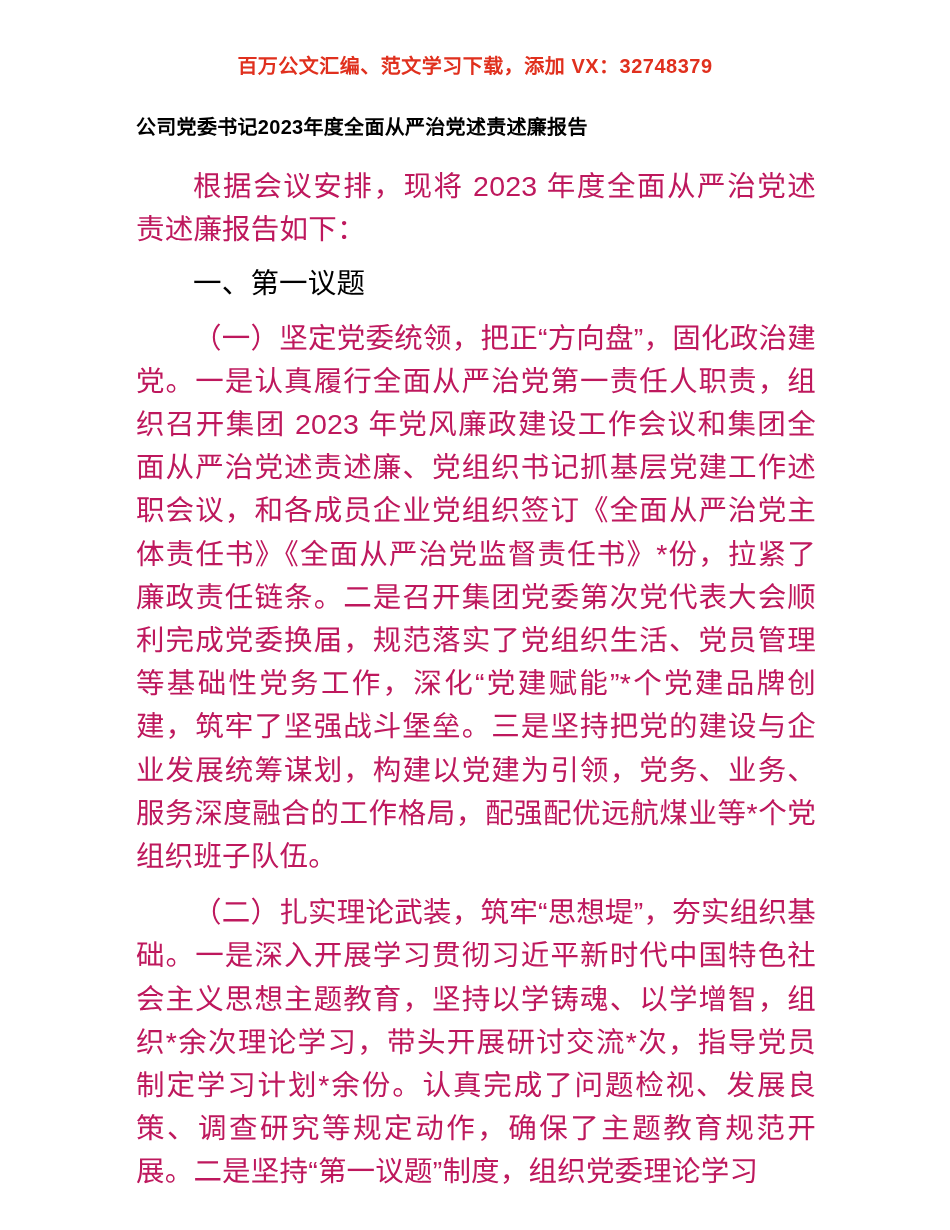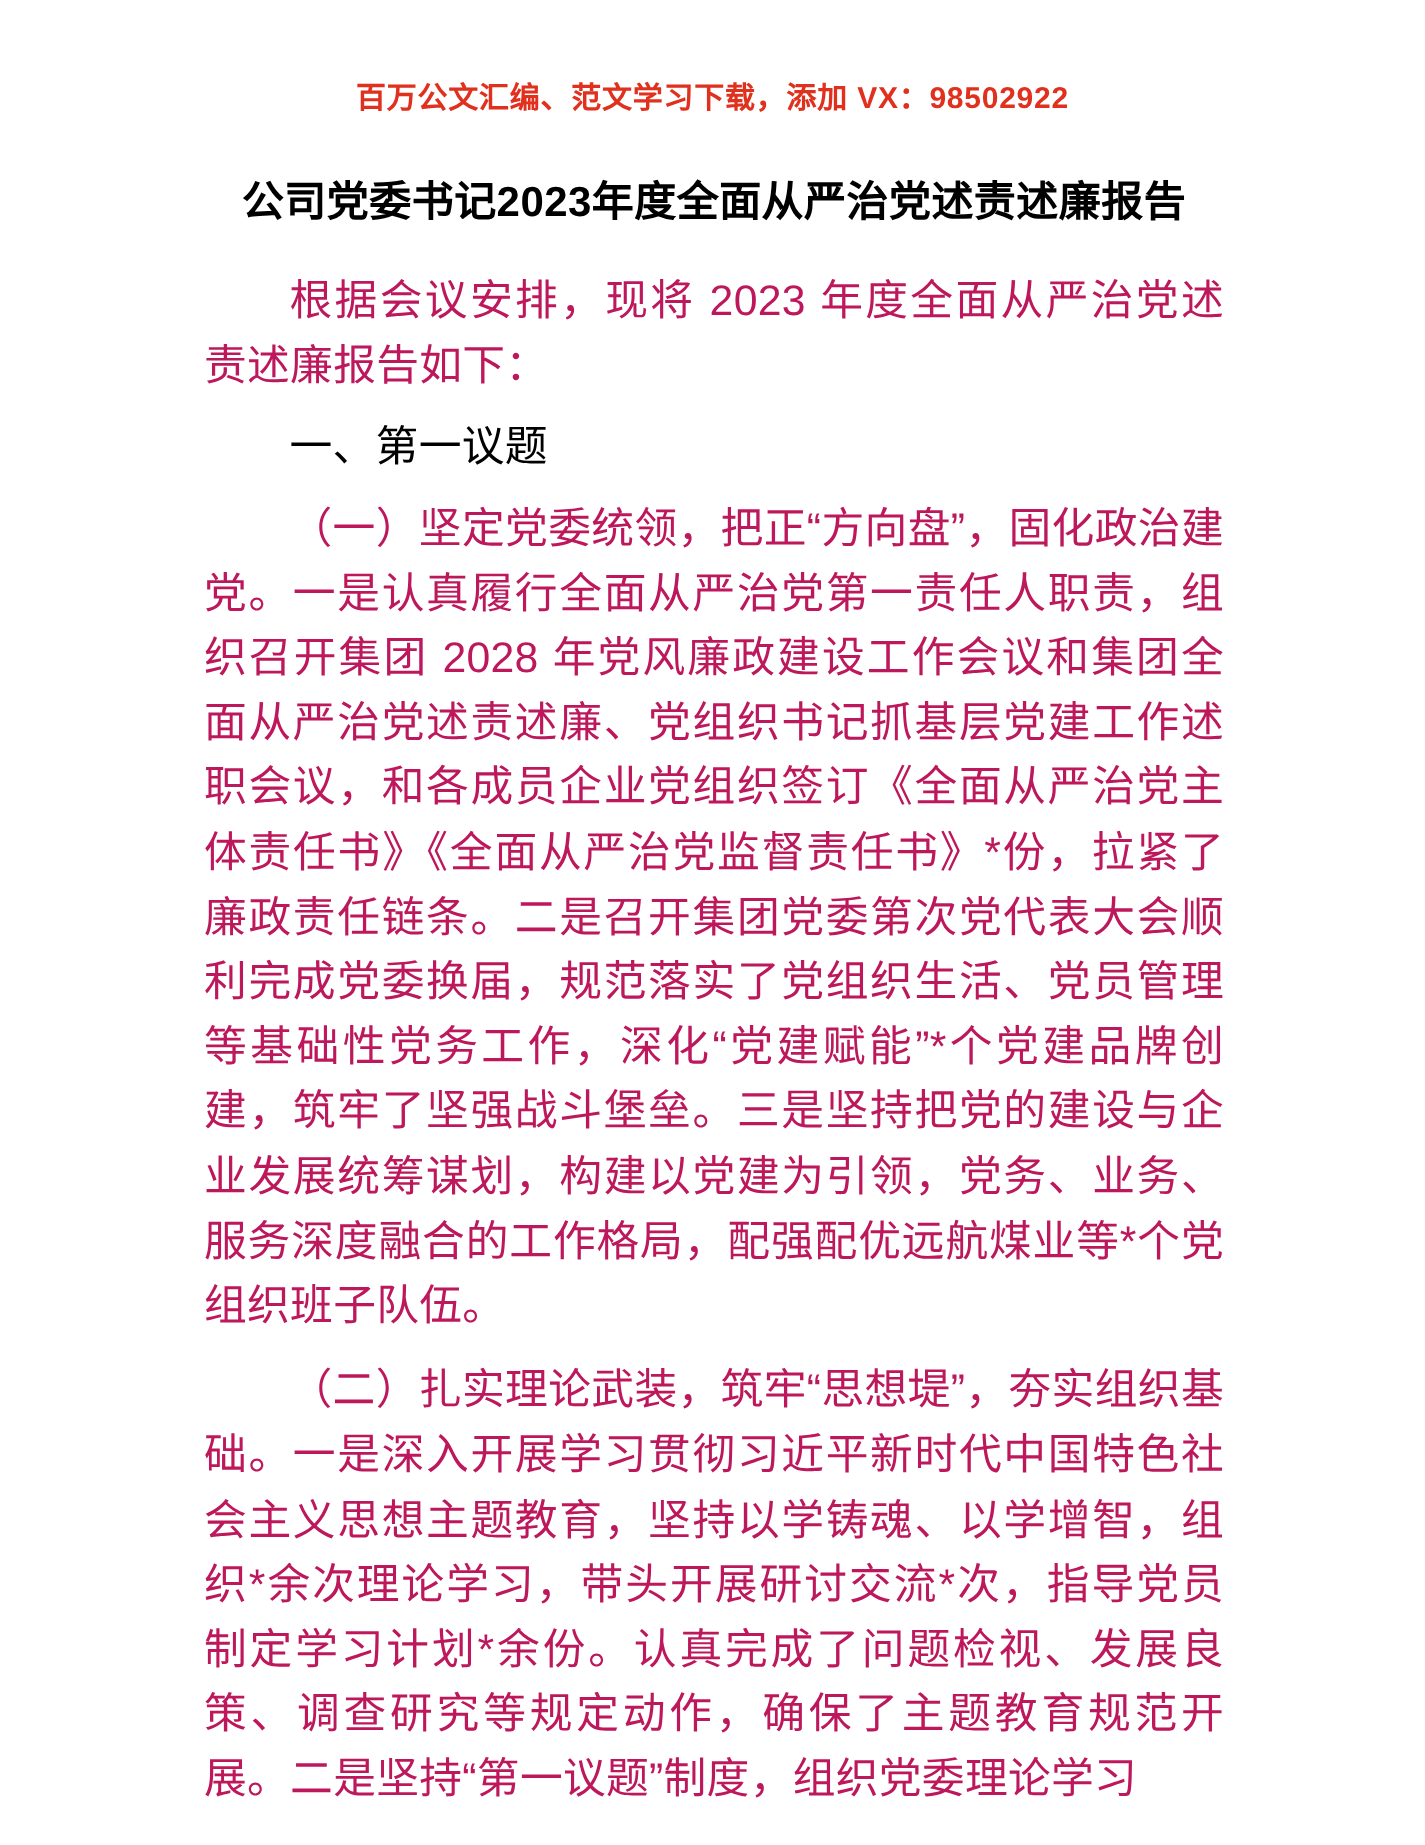--- a/index.html
+++ b/index.html
@@ -36,24 +36,23 @@
 
   
   .doc {
     position: absolute;
     left: 136px;
     top: 104px;
     width: 680px;
   }
 
   .doc-title {
-    font-size: 28px;
+    font-size: 20px;
     font-weight: 700;
-    line-height: 62px;
-    text-align: center;
+    line-height: 47px;
     color: #000000;
     margin: 0 0 14px 0;
     letter-spacing: 0.3px;
   }
 
   .para {
     font-size: 28.5px;
     line-height: 43.2px;
     color: #be185d;
     margin: 0 0 4px 0;
@@ -78,35 +77,35 @@
 
   
   .gap-sm { height: 7px; }
   .gap-md { height: 9px; }
 </style>
 </head>
 <body>
 
 <div class="page">
 
-  <div class="watermark">百万公文汇编、范文学习下载，添加 VX：98502922</div>
+  <div class="watermark">百万公文汇编、范文学习下载，添加 VX：32748379</div>
 
   <div class="doc">
 
     <h1 class="doc-title">公司党委书记2023年度全面从严治党述责述廉报告</h1>
 
     <p class="para">根据会议安排，现将 2023 年度全面从严治党述责述廉报告如下：</p>
 
     <div class="gap-sm"></div>
 
     <p class="section-heading">一、第一议题</p>
 
     <div class="gap-sm"></div>
 
-    <p class="para">（一）坚定党委统领，把正“方向盘”，固化政治建党。一是认真履行全面从严治党第一责任人职责，组织召开集团 2028 年党风廉政建设工作会议和集团全面从严治党述责述廉、党组织书记抓基层党建工作述职会议，和各成员企业党组织签订《全面从严治党主体责任书》《全面从严治党监督责任书》*份，拉紧了廉政责任链条。二是召开集团党委第次党代表大会顺利完成党委换届，规范落实了党组织生活、党员管理等基础性党务工作，深化“党建赋能”*个党建品牌创建，筑牢了坚强战斗堡垒。三是坚持把党的建设与企业发展统筹谋划，构建以党建为引领，党务、业务、服务深度融合的工作格局，配强配优远航煤业等*个党组织班子队伍。</p>
+    <p class="para">（一）坚定党委统领，把正“方向盘”，固化政治建党。一是认真履行全面从严治党第一责任人职责，组织召开集团 2023 年党风廉政建设工作会议和集团全面从严治党述责述廉、党组织书记抓基层党建工作述职会议，和各成员企业党组织签订《全面从严治党主体责任书》《全面从严治党监督责任书》*份，拉紧了廉政责任链条。二是召开集团党委第次党代表大会顺利完成党委换届，规范落实了党组织生活、党员管理等基础性党务工作，深化“党建赋能”*个党建品牌创建，筑牢了坚强战斗堡垒。三是坚持把党的建设与企业发展统筹谋划，构建以党建为引领，党务、业务、服务深度融合的工作格局，配强配优远航煤业等*个党组织班子队伍。</p>
 
     <div class="gap-md"></div>
 
     <p class="para tight">（二）扎实理论武装，筑牢“思想堤”，夯实组织基础。一是深入开展学习贯彻习近平新时代中国特色社会主义思想主题教育，坚持以学铸魂、以学增智，组织*余次理论学习，带头开展研讨交流*次，指导党员制定学习计划*余份。认真完成了问题检视、发展良策、调查研究等规定动作，确保了主题教育规范开展。二是坚持“第一议题”制度，组织党委理论学习</p>
 
   </div>
 
 </div>
 
 </body></html>

